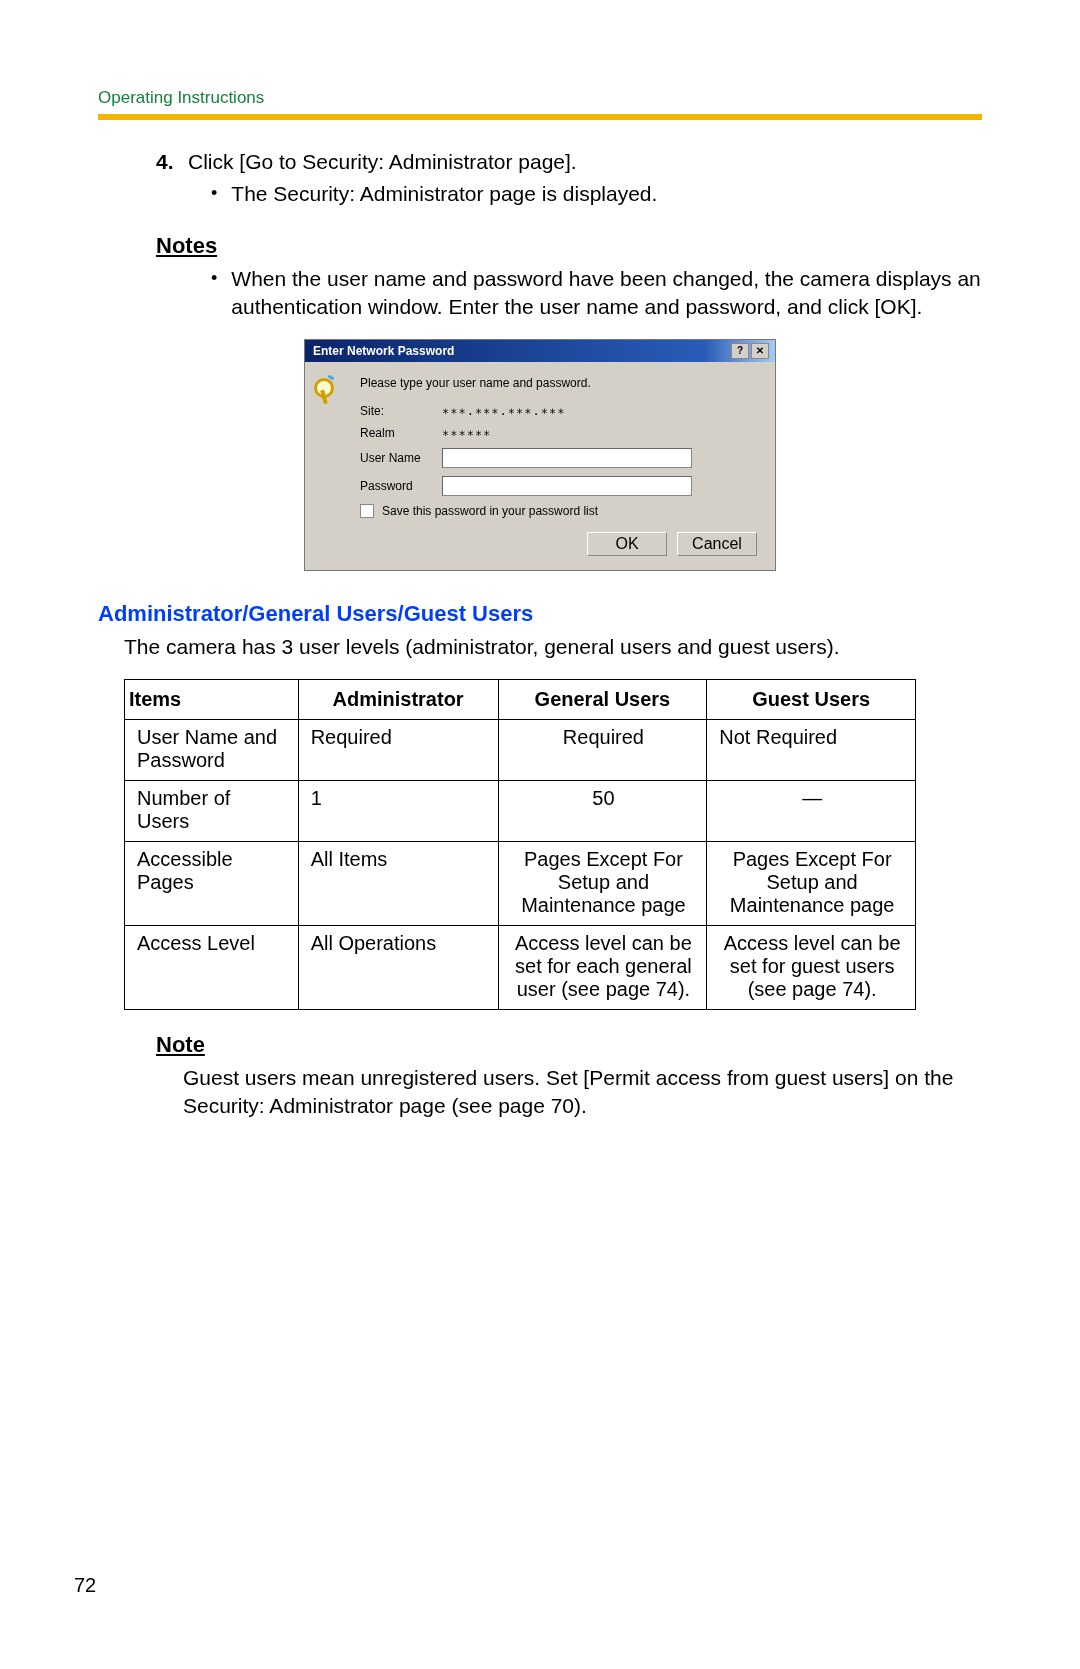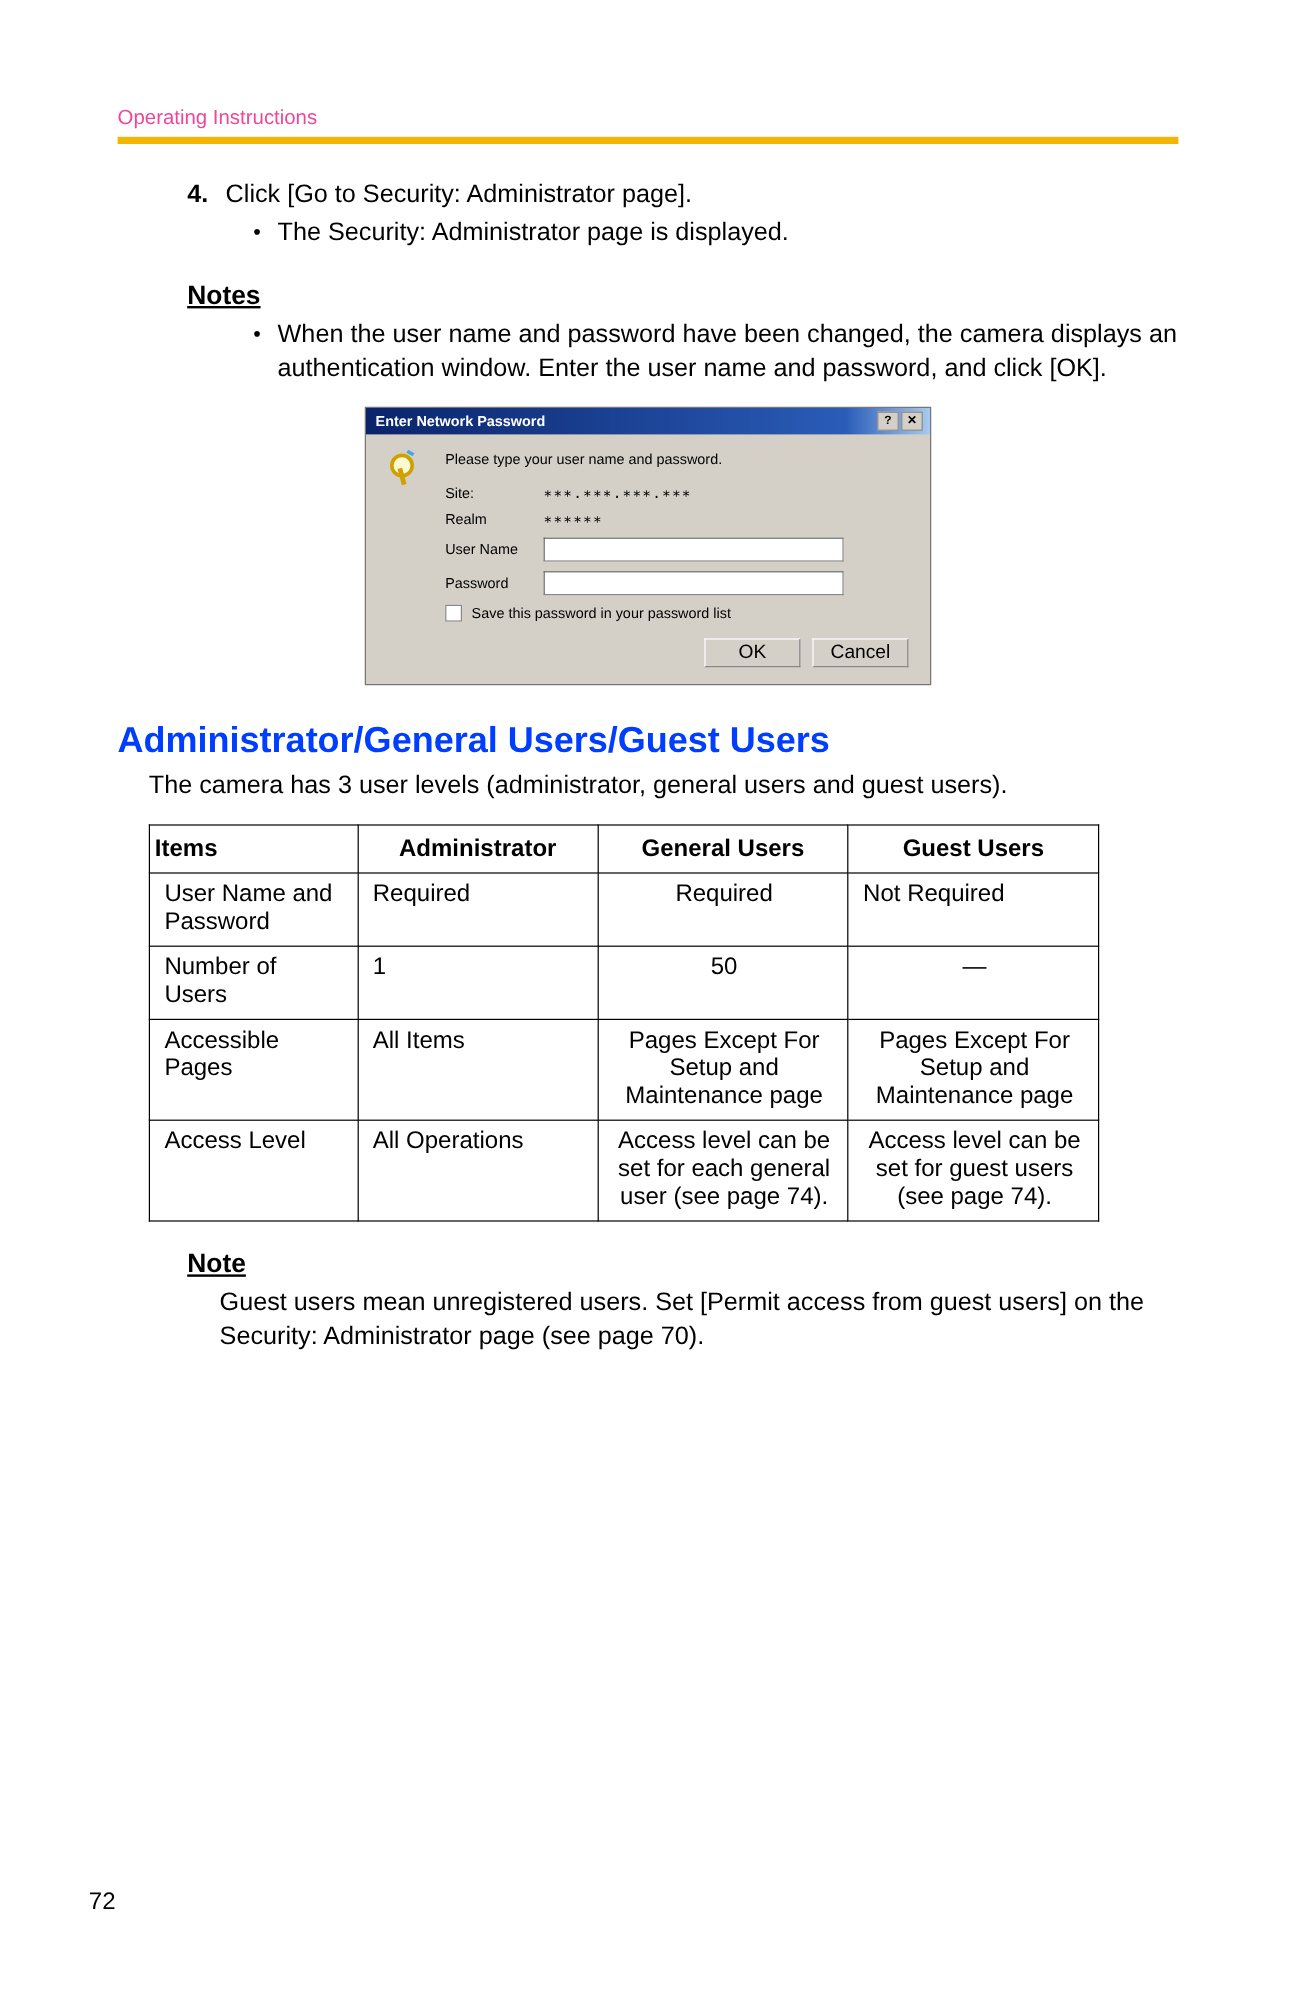--- a/index.html
+++ b/index.html
@@ -13,21 +13,21 @@
     position: relative;
   }
   .page {
     padding: 88px 98px 0 98px;
     box-sizing: border-box;
     position: relative;
     height: 100%;
   }
   .header-bar {
     font-size: 17px;
-    color: #ec4899;
+    color: #15803d;
     padding-bottom: 6px;
   }
   .gold-rule {
     height: 6px;
     background: #f2b600;
     margin-bottom: 28px;
   }
   .step-line {
     display: flex;
     align-items: flex-start;
@@ -102,21 +102,21 @@
     height: 16px;
     background: #d4d0c8;
     border: 1px solid #888;
     font-size: 10px;
     line-height: 14px;
     text-align: center;
     color: #000;
     box-sizing: border-box;
   }
   .dlg-body {
-    padding: 14px 16px 14px 20px;
+    padding: 14px 16px 14px 9px;
   }
   .dlg-row {
     display: flex;
     align-items: flex-start;
   }
   .dlg-icon-col {
     width: 46px;
     padding-top: 2px;
   }
   .key-icon {
@@ -207,21 +207,21 @@
     border: 1px solid #888;
     border-top-color: #fff;
     border-left-color: #fff;
     font-size: 16px;
     text-align: center;
     line-height: 22px;
     box-sizing: border-box;
   }
   .section-heading {
     color: #003eff;
-    font-size: 30px;
+    font-size: 22px;
     font-weight: bold;
     margin-left: 0;
     margin-bottom: 6px;
   }
   .section-intro {
     font-size: 21px;
     margin-left: 26px;
     margin-bottom: 18px;
     line-height: 1.35;
   }

